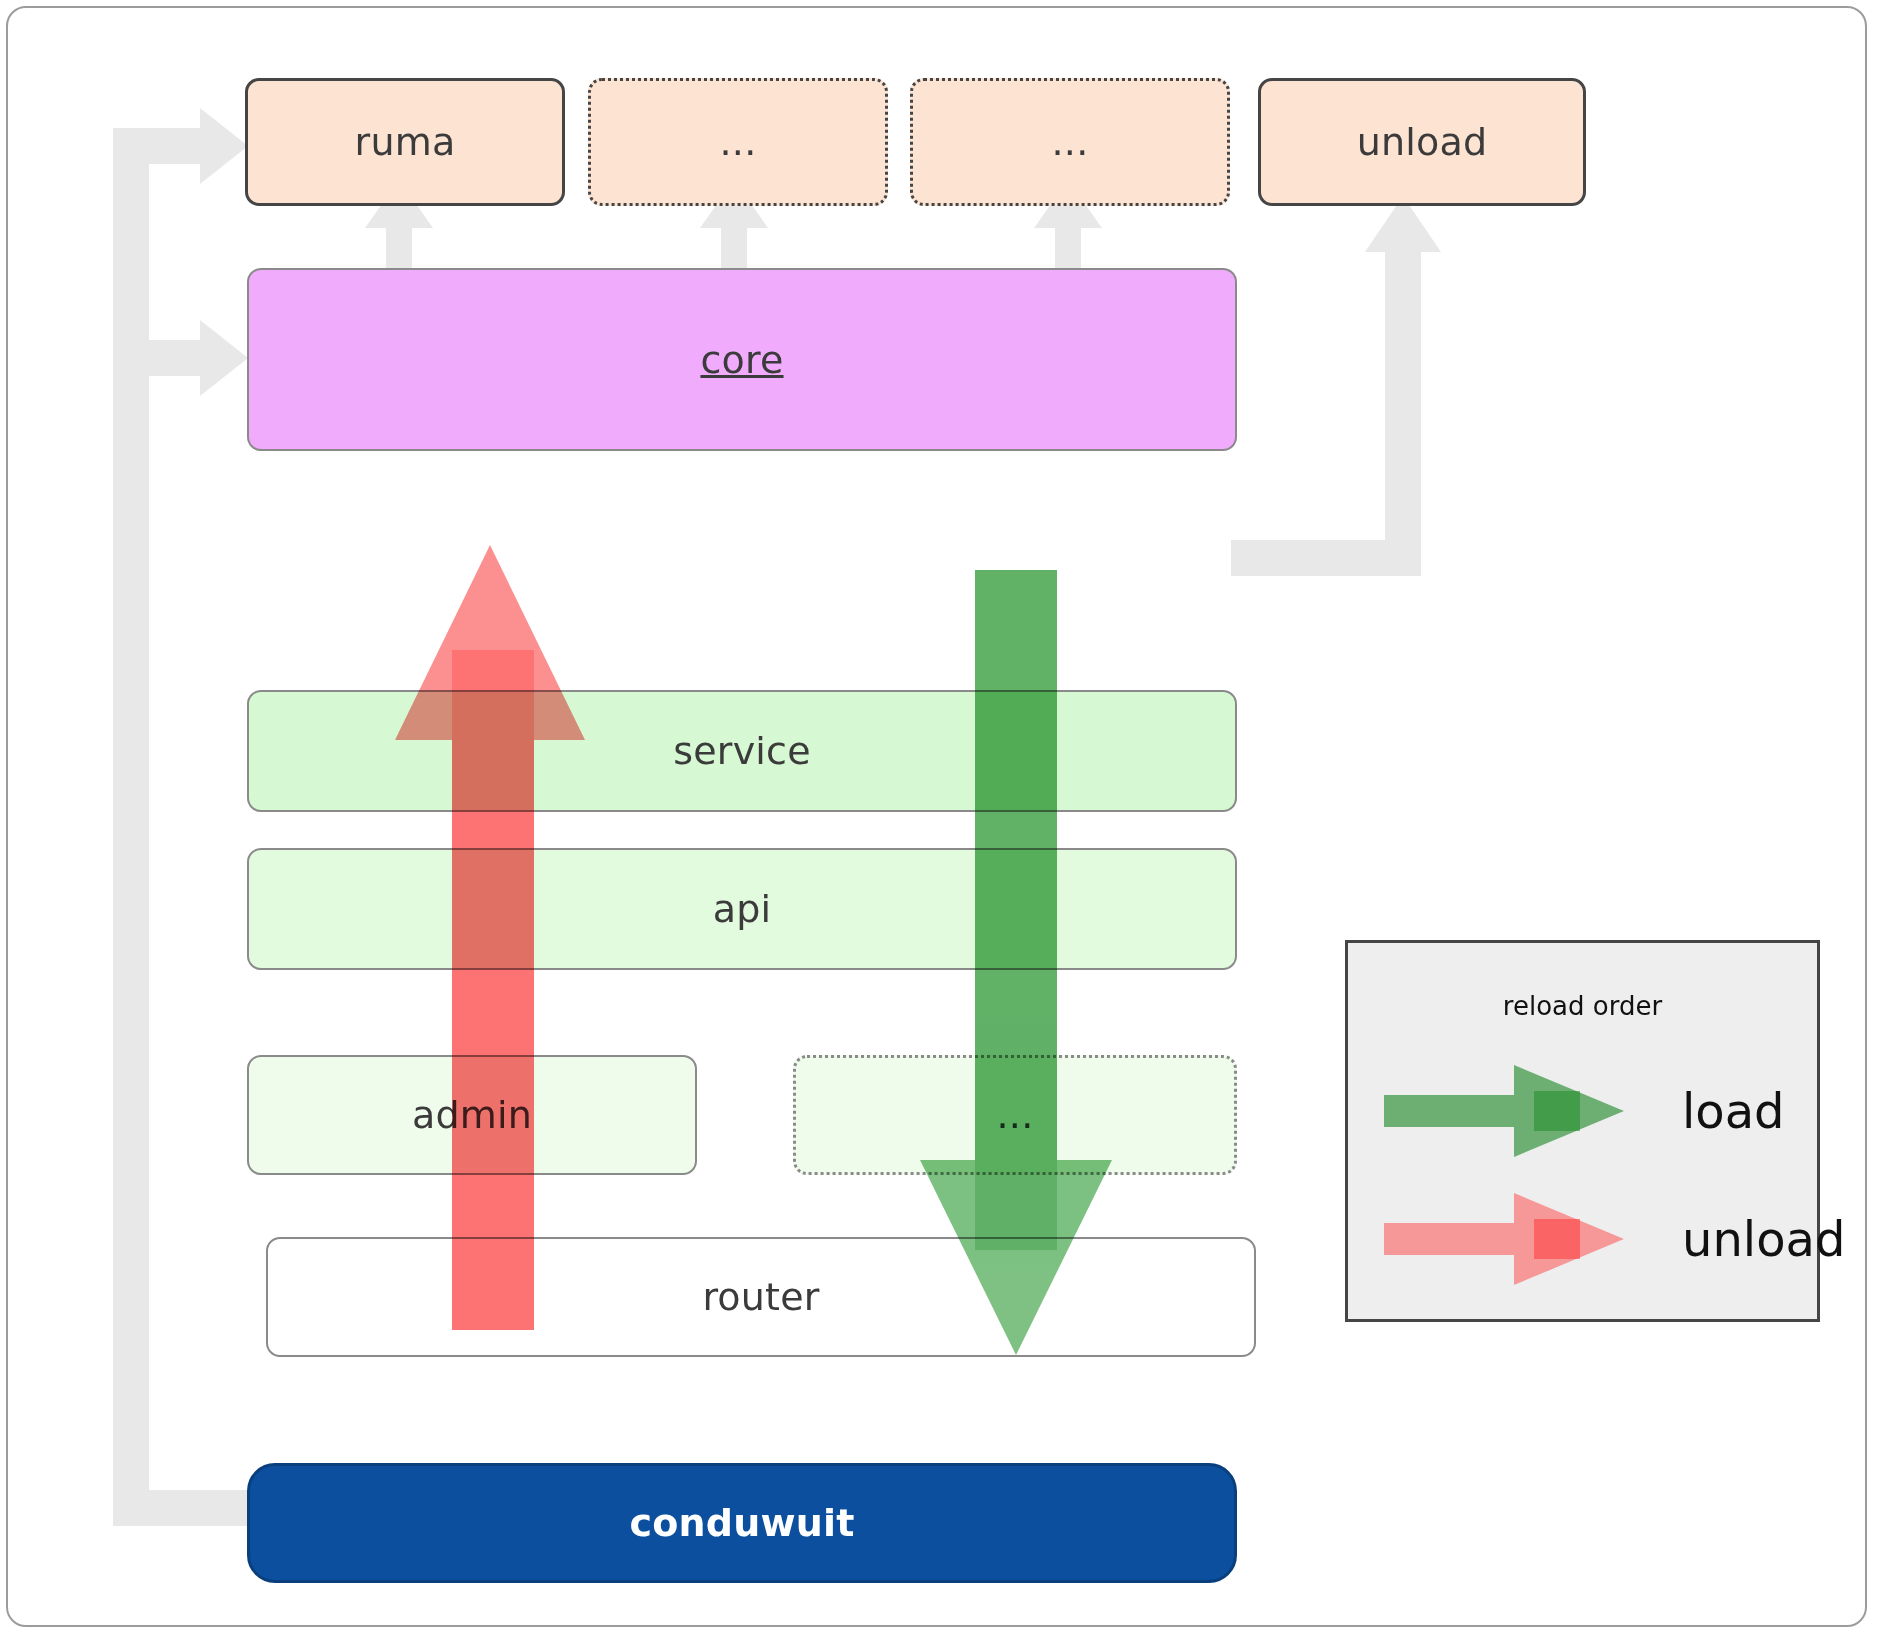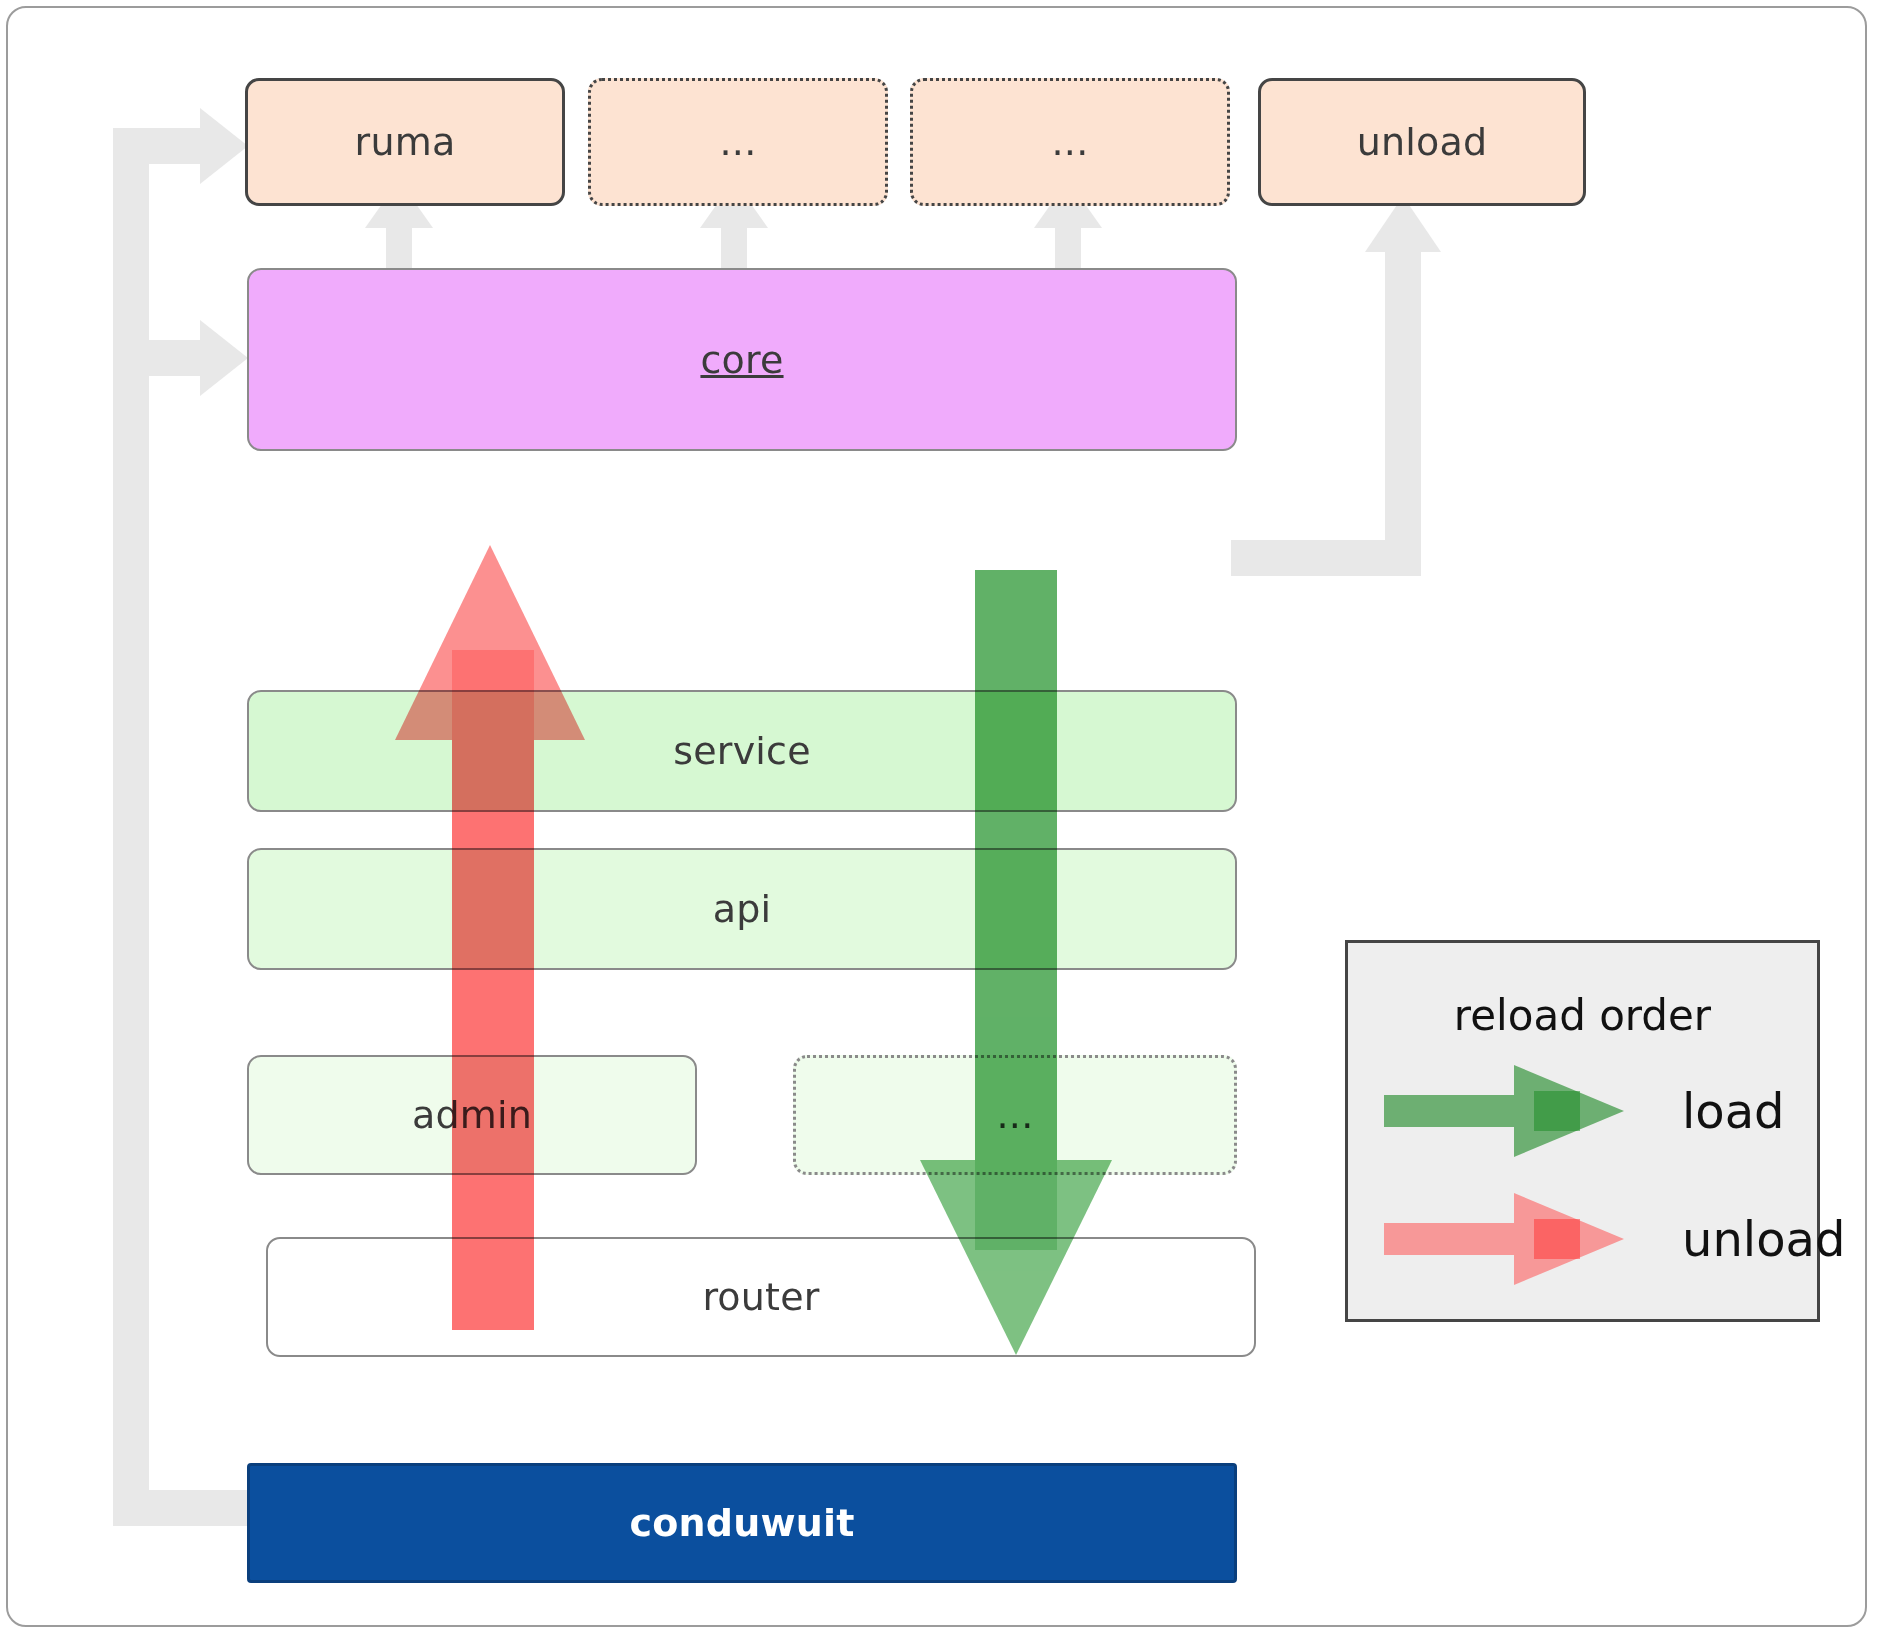--- a/index.html
+++ b/index.html
@@ -67,21 +67,21 @@
     width: 475px; height: 382px;
     background: #eeeeee;
     border: 3px solid #454545;
     box-sizing: border-box;
   }
   #legend-title {
     position: absolute;
     left: 0; top: 48px;
     width: 100%;
     text-align: center;
-    font-size: 42px;
+    font-size: 26px;
     color: #111111;
   }
   .legend-row {
     position: absolute;
     left: 0; width: 100%;
     height: 96px;
     display: flex;
     align-items: center;
   }
   .legend-row .swatch { position: relative; width: 270px; height: 96px; margin-left: 36px; }
@@ -167,21 +167,21 @@
   </div>
 
   <div class="node lay4 graydot" style="left:793px; top:1055px; width:444px; height:120px;">
     <span>...</span>
   </div>
 
   <div class="node white graysolid" style="left:247px; top:1237px; width:990px; height:120px;margin-left:19px;">
     <span>router</span>
   </div>
 
-  <div class="node brand" style="left:247px; top:1463px; width:990px; height:120px; border-radius:4px;">
+  <div class="node brand" style="left:247px; top:1463px; width:990px; height:120px; border-radius:28px;">
     <span>conduwuit</span>
   </div>
 
   <svg class="svg-layer arrowtext-overlap" viewBox="0 0 1883 1643">
 
     <g opacity="0.62">
       <rect x="452" y="650" width="82" height="680" fill="#fa4c4c"></rect>
       <polygon points="490,545 585,740 395,740" fill="#fa4c4c"></polygon>
     </g>
 

